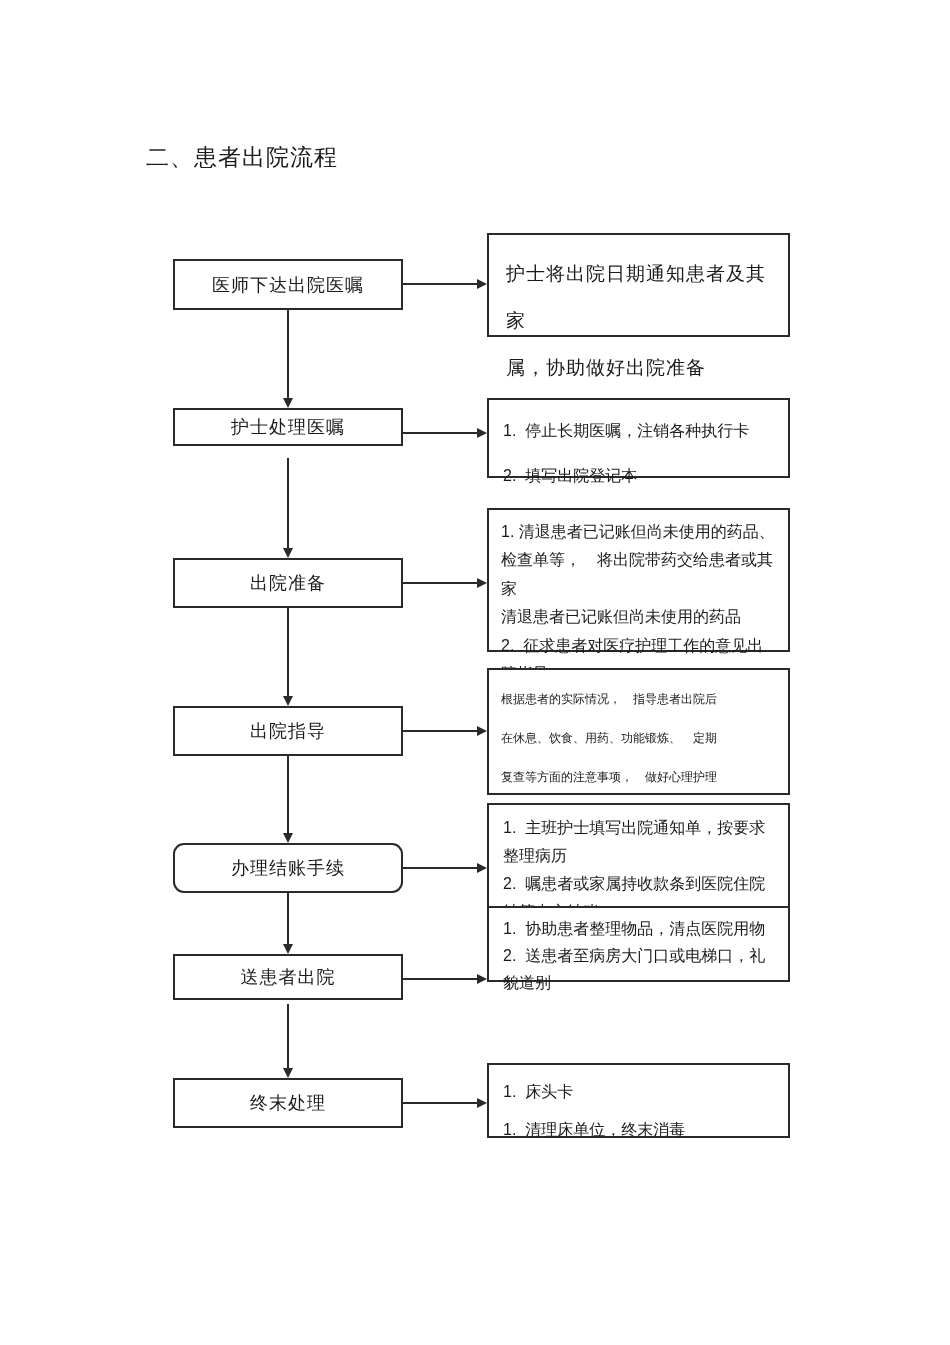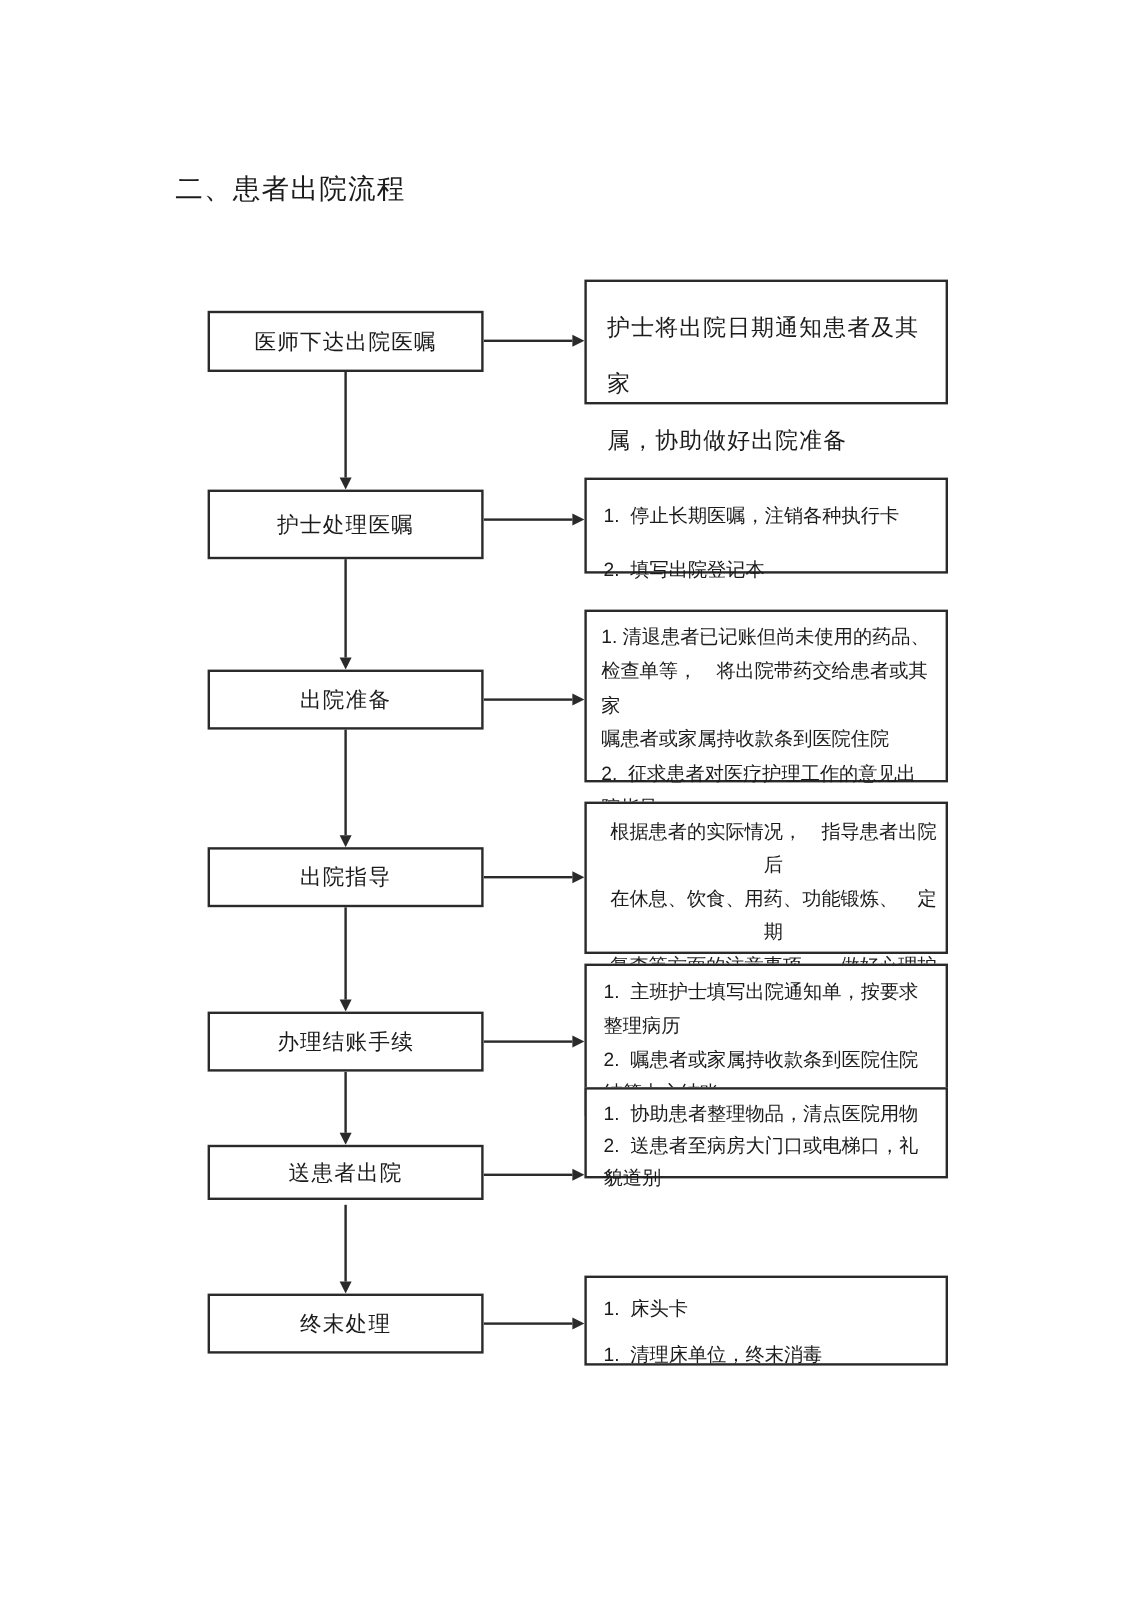--- a/index.html
+++ b/index.html
@@ -42,21 +42,21 @@
   }
   .detail{
     left:487px;width:303px;
     z-index:2;
   }
   .detail .ln{white-space:pre-wrap;}
 
   .d1{font-size:19px;line-height:47px;padding:15px 12px 0 17px;letter-spacing:1px;}
   .d2{font-size:16px;line-height:45px;padding:8px 0 0 14px;}
   .d3{font-size:16px;line-height:28.4px;padding:8px 0 0 12px;}
-  .d4{font-size:16px;line-height:28px;padding:10px 0 0 12px;text-align:center;}
+  .d4{font-size:12px;line-height:39px;padding:10px 0 0 12px;}
   .d5{font-size:16px;line-height:28px;padding:9px 0 0 14px;}
   .d6{font-size:16px;line-height:27px;padding:7px 0 0 14px;}
   .d7{font-size:16px;line-height:38px;padding:8px 0 0 14px;}
 
   .vline{position:absolute;left:287px;width:2px;background:var(--ink,#2a2a2a);z-index:1;}
   .vhead{position:absolute;left:283px;width:0;height:0;
          border-left:5px solid transparent;border-right:5px solid transparent;
          border-top:10px solid var(--ink,#2a2a2a);z-index:1;}
   .hline{position:absolute;left:403px;width:74px;height:2px;background:var(--ink,#2a2a2a);z-index:1;}
   .hhead{position:absolute;left:477px;width:0;height:0;
@@ -75,61 +75,61 @@
   </div>
   <div class="hline" style="top:283px;"></div>
   <div class="hhead" style="top:279px;"></div>
   <div class="box detail d1 serif" style="top:233px;height:104px;">
     <div class="ln">护士将出院日期通知患者及其家</div>
     <div class="ln">属，协助做好出院准备</div>
   </div>
   <div class="vline" style="top:309px;height:89px;"></div>
   <div class="vhead" style="top:398px;"></div>
 
-  <div class="box node serif" style="top:408px;height:58px;">
+  <div class="box node serif" style="top:408px;height:38px;">
     <span>护士处理医嘱</span>
   </div>
   <div class="hline" style="top:432px;"></div>
   <div class="hhead" style="top:428px;"></div>
   <div class="box detail d2 sans" style="top:398px;height:80px;">
     <div class="ln">1.  停止长期医嘱，注销各种执行卡</div>
     <div class="ln">2.  填写出院登记本</div>
   </div>
   <div class="vline" style="top:458px;height:90px;"></div>
   <div class="vhead" style="top:548px;"></div>
 
   <div class="box node serif" style="top:558px;height:50px;">
     <span>出院准备</span>
   </div>
   <div class="hline" style="top:582px;"></div>
   <div class="hhead" style="top:578px;"></div>
   <div class="box detail d3 sans" style="top:508px;height:144px;">
     <div class="ln">1. 清退患者已记账但尚未使用的药品、</div>
     <div class="ln">检查单等，　将出院带药交给患者或其家</div>
-    <div class="ln">嘱患者或家属持收款条到医院住院</div>
+    <div class="ln">清退患者已记账但尚未使用的药品</div>
     <div class="ln">2.  征求患者对医疗护理工作的意见出</div>
     <div class="ln">院指导</div>
   </div>
   <div class="vline" style="top:607px;height:89px;"></div>
   <div class="vhead" style="top:696px;"></div>
 
   <div class="box node serif" style="top:706px;height:50px;">
     <span>出院指导</span>
   </div>
   <div class="hline" style="top:730px;"></div>
   <div class="hhead" style="top:726px;"></div>
   <div class="box detail d4 serif" style="top:668px;height:127px;">
     <div class="ln">根据患者的实际情况，　指导患者出院后</div>
     <div class="ln">在休息、饮食、用药、功能锻炼、　定期</div>
     <div class="ln">复查等方面的注意事项，　做好心理护理</div>
   </div>
   <div class="vline" style="top:756px;height:77px;"></div>
   <div class="vhead" style="top:833px;"></div>
 
-  <div class="box node serif" style="top:843px;height:50px;">
+  <div class="box node serif" style="top:843px;height:50px;border-radius:11px;">
     <span>办理结账手续</span>
   </div>
   <div class="hline" style="top:867px;"></div>
   <div class="hhead" style="top:863px;"></div>
   <div class="box detail d5 sans" style="top:803px;height:127px;">
     <div class="ln">1.  主班护士填写出院通知单，按要求</div>
     <div class="ln">整理病历</div>
     <div class="ln">2.  嘱患者或家属持收款条到医院住院</div>
     <div class="ln">结算中心结账</div>
   </div>

